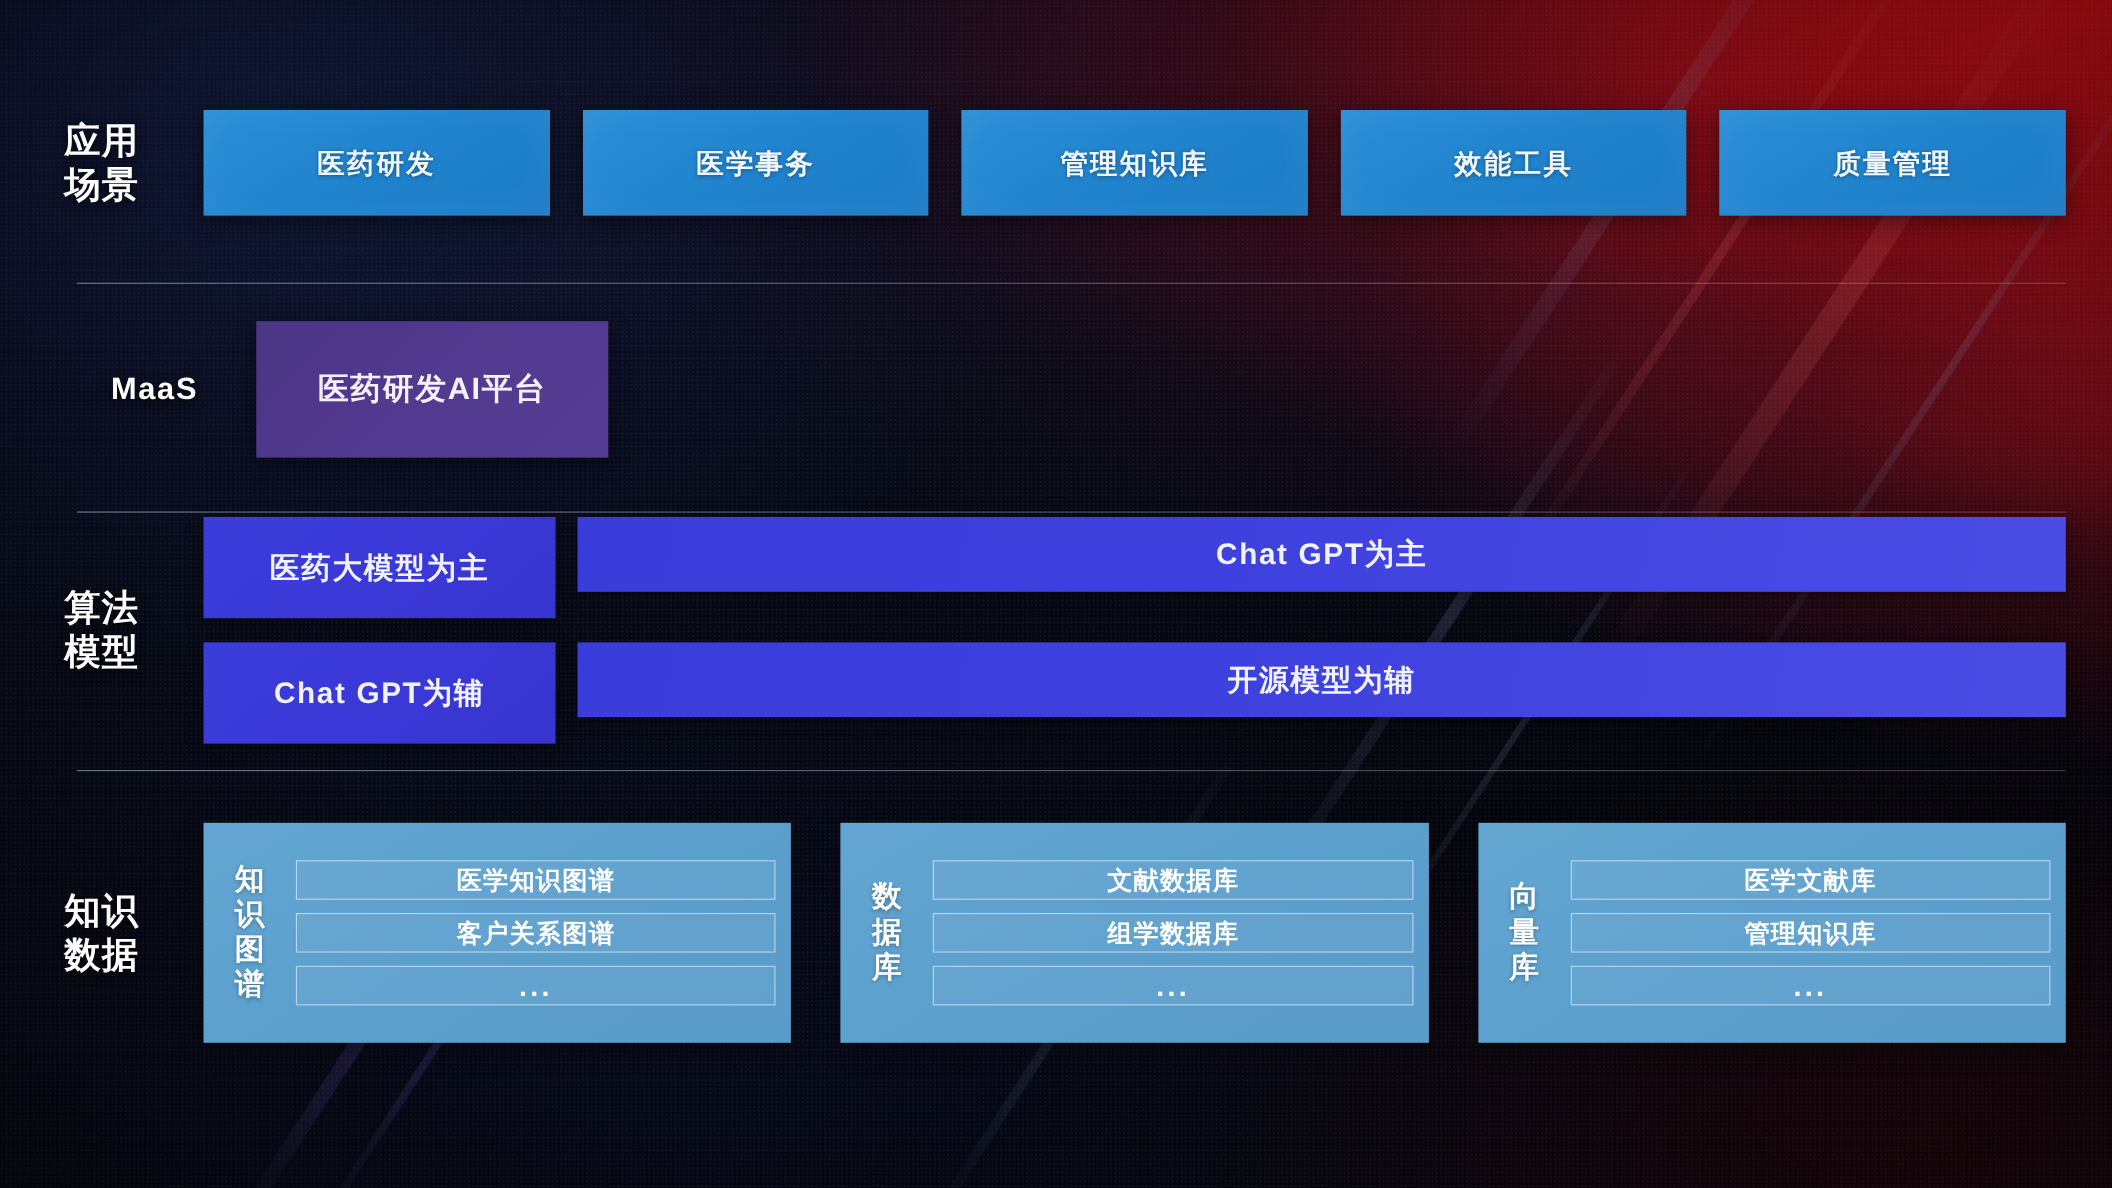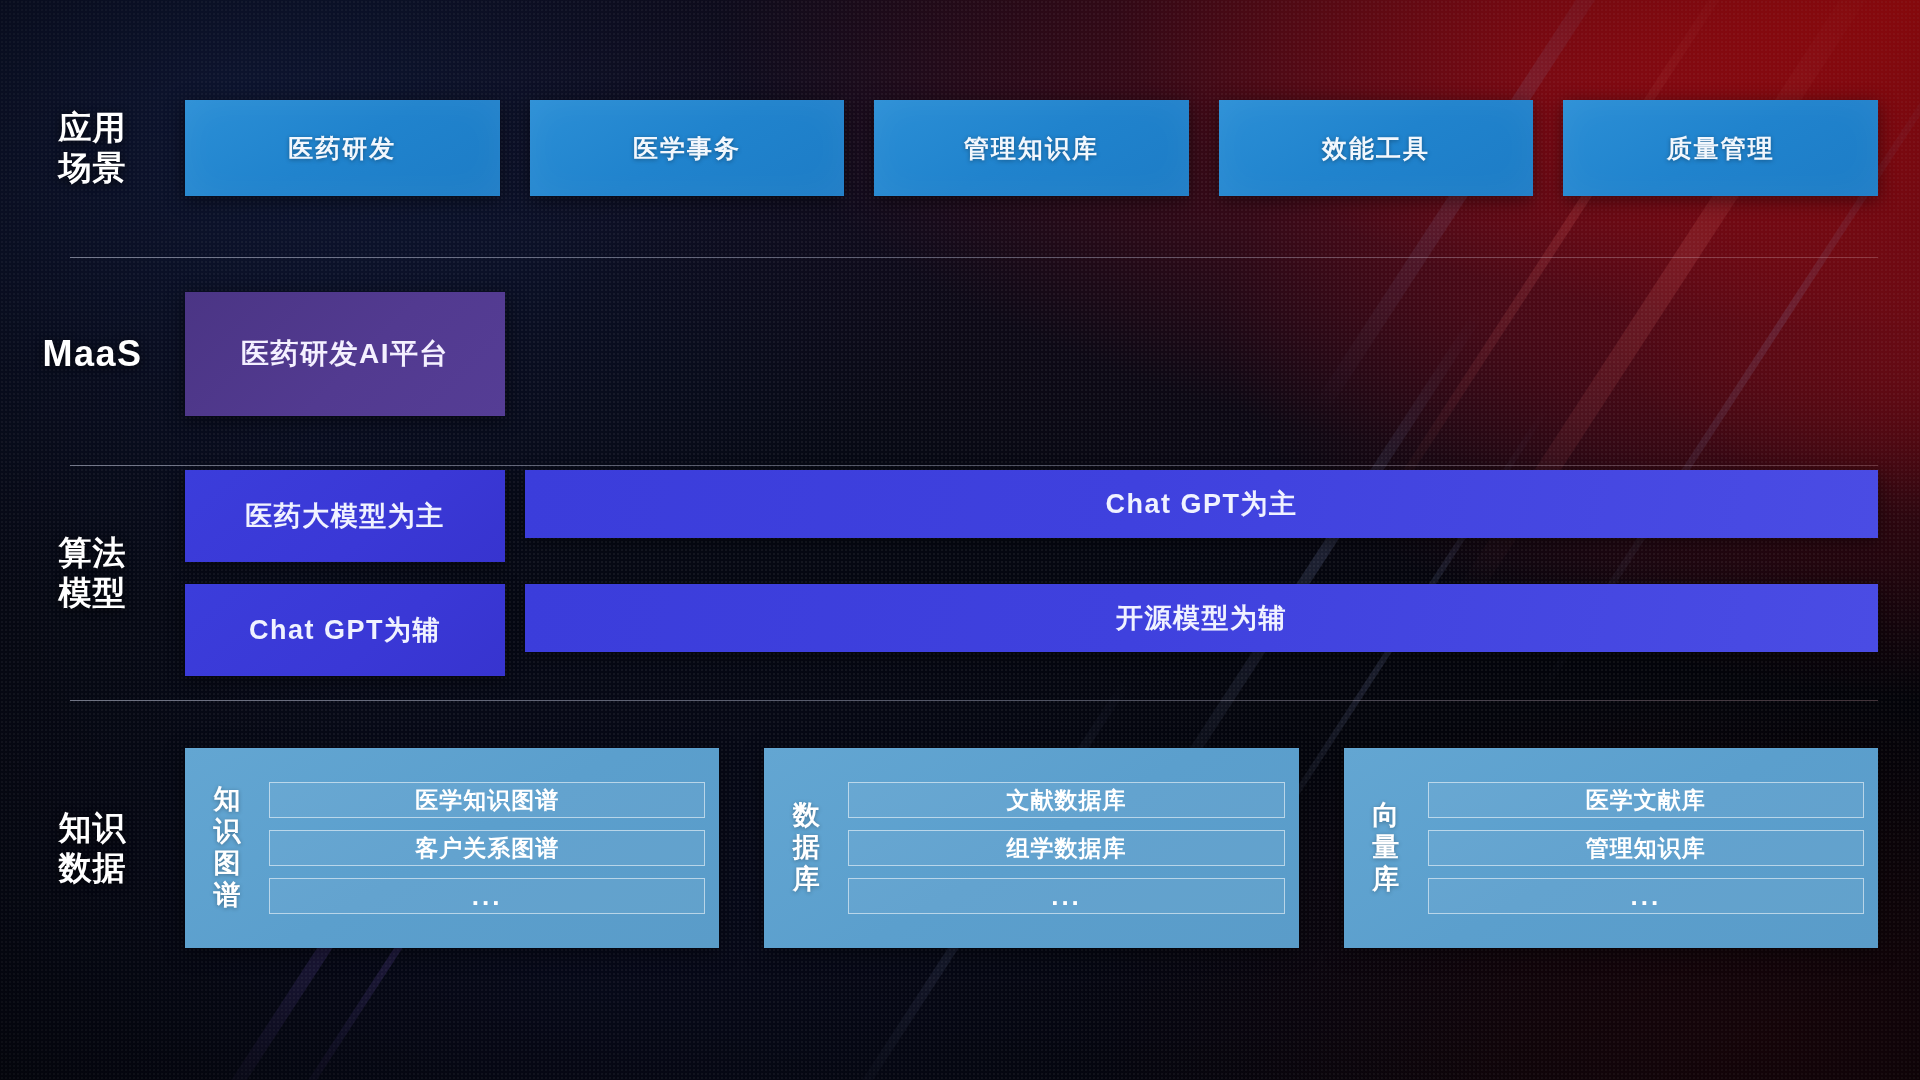--- a/index.html
+++ b/index.html
@@ -64,21 +64,21 @@
     flex:0 0 185px;
     text-align:center;
     color:#ffffff;
     font-weight:bold;
     font-size:33px;
     line-height:1.22;
     letter-spacing:1px;
     text-shadow:0 2px 10px rgba(0,0,0,0.75);
     white-space:pre-line;
   }
-  .row-label.latin { font-size:36px; letter-spacing:1.5px; }
+  .row-label.latin { font-size:28px; letter-spacing:1.5px;margin-left:48px; }
 
   .row-body { flex:1; display:flex; align-items:center; }
 
   .divider {
     position:absolute;
     left:70px; right:42px;
     height:1px;
     background:linear-gradient(to right, rgba(200,205,225,0.55) 0%, rgba(190,195,220,0.40) 55%, rgba(210,160,170,0.30) 100%);
   }
 

